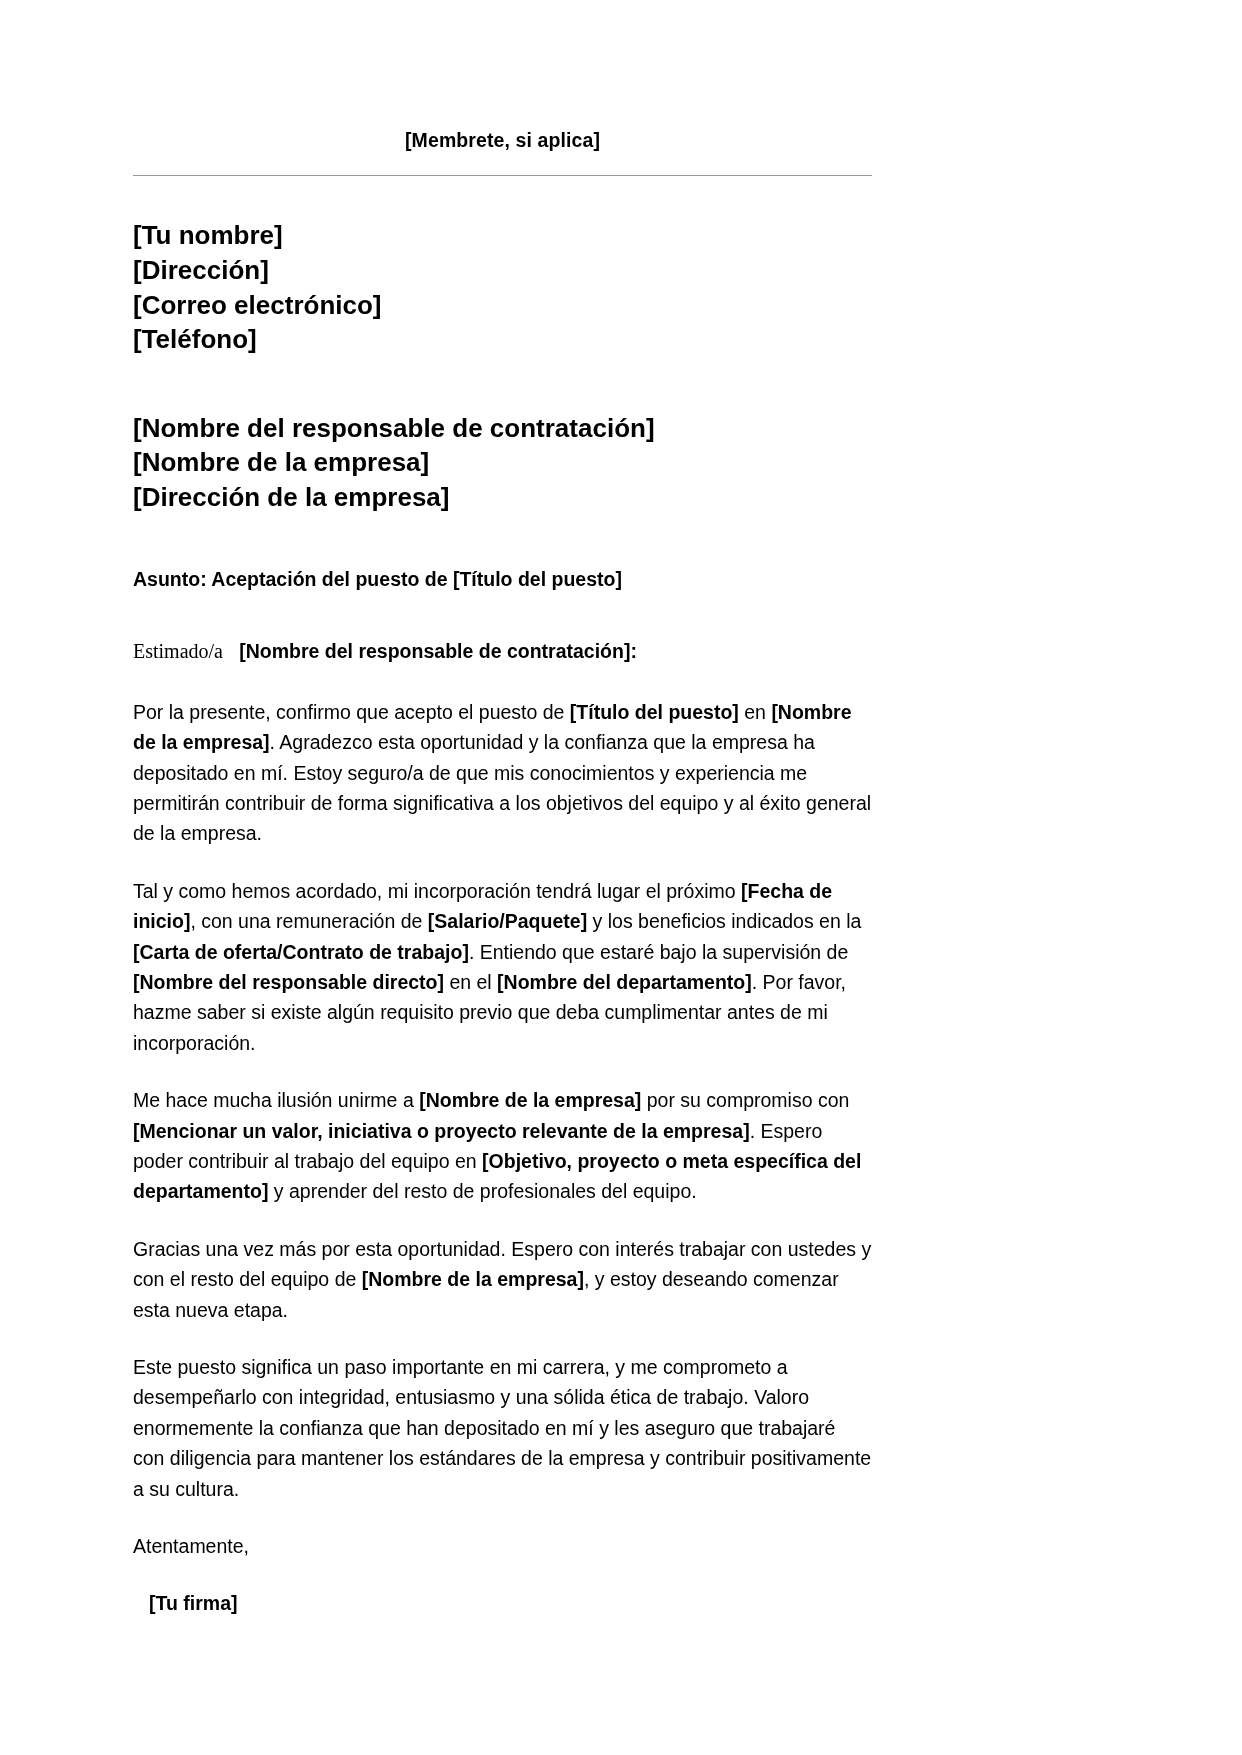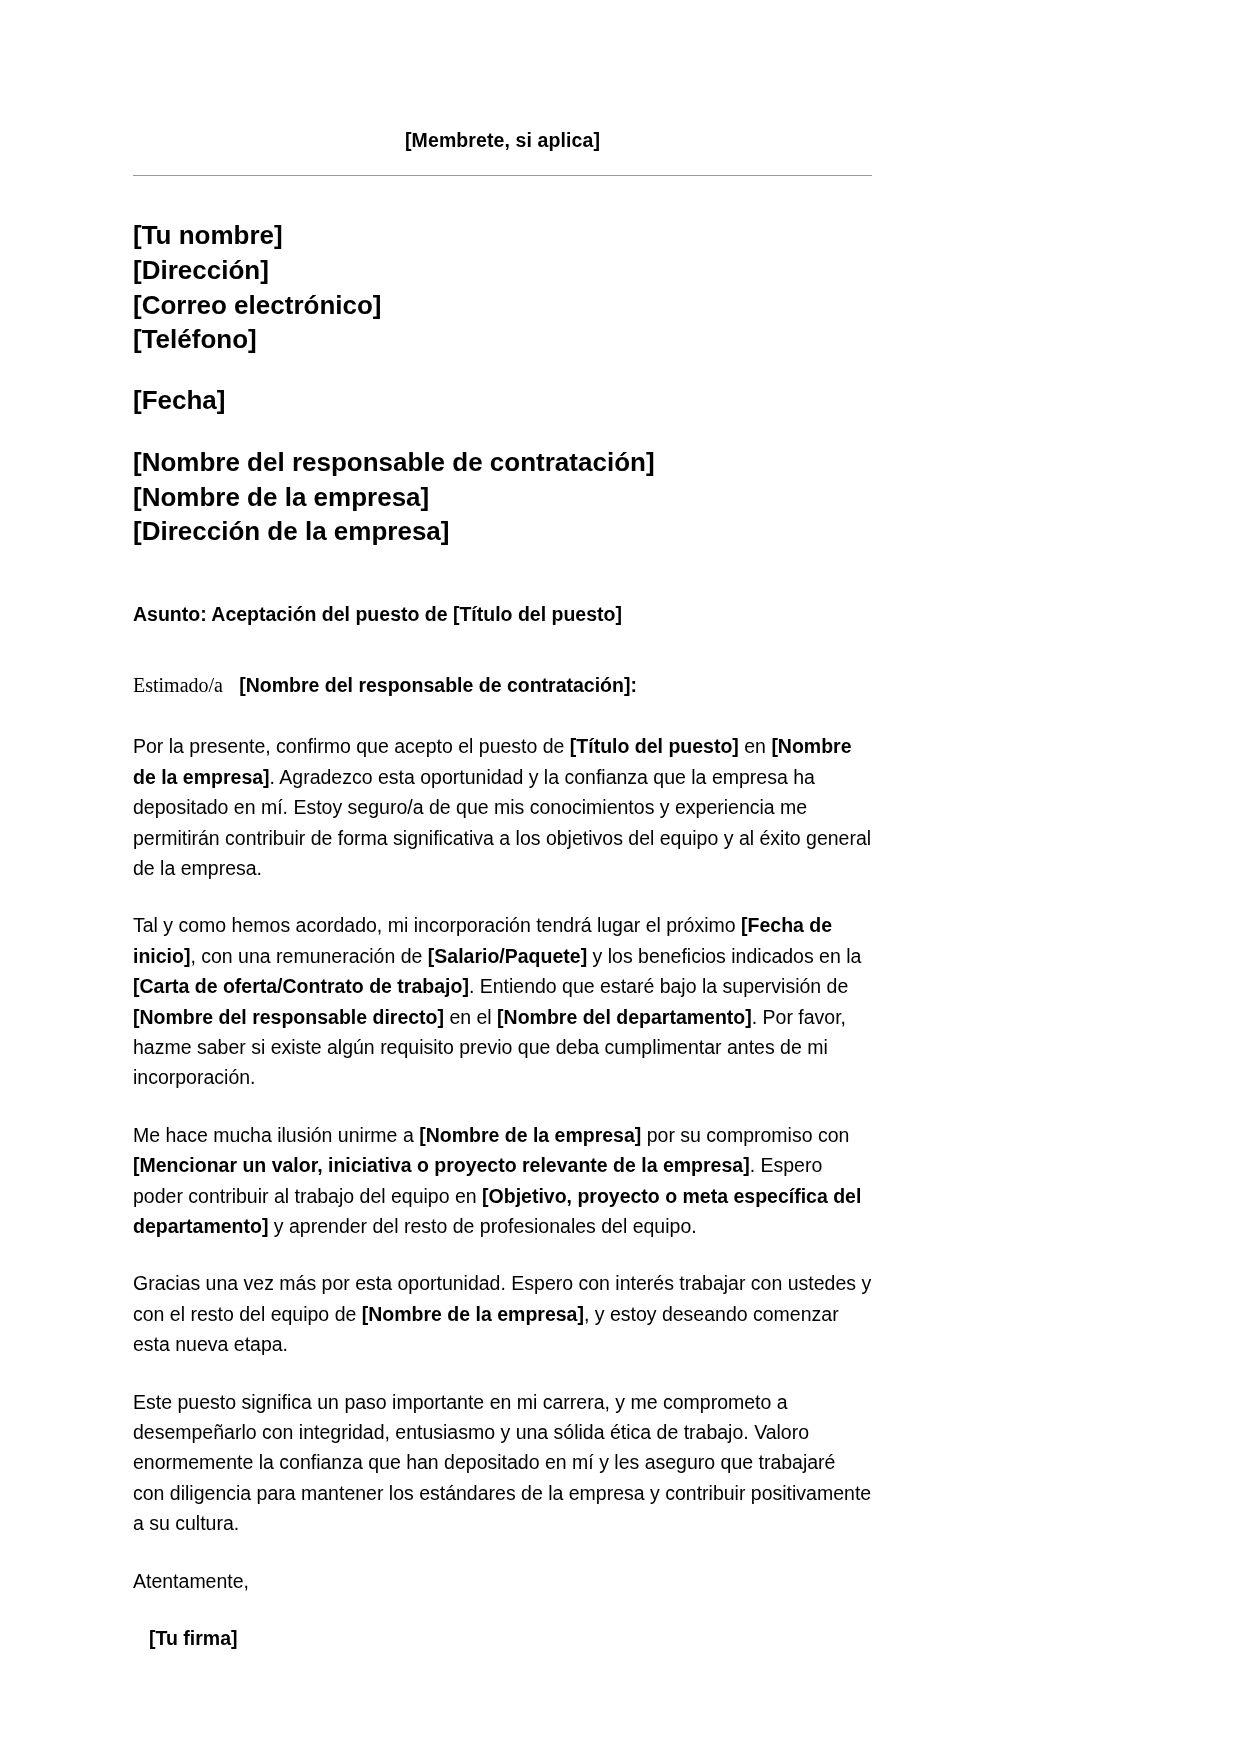--- a/index.html
+++ b/index.html
@@ -99,23 +99,20 @@
 
   <div class="block">
     <span class="line">[Tu nombre]</span>
     <span class="line">[Dirección]</span>
     <span class="line">[Correo electrónico]</span>
     <span class="line">[Teléfono]</span>
   </div>
 
   <div class="gap-sm"></div>
 
-  <div class="block">
-    <span class="line">[Fecha]</span>
-  </div>
 
   <div class="gap-md"></div>
 
   <div class="block">
     <span class="line">[Nombre del responsable de contratación]</span>
     <span class="line">[Nombre de la empresa]</span>
     <span class="line">[Dirección de la empresa]</span>
   </div>
 
   <div class="gap-lg"></div>

